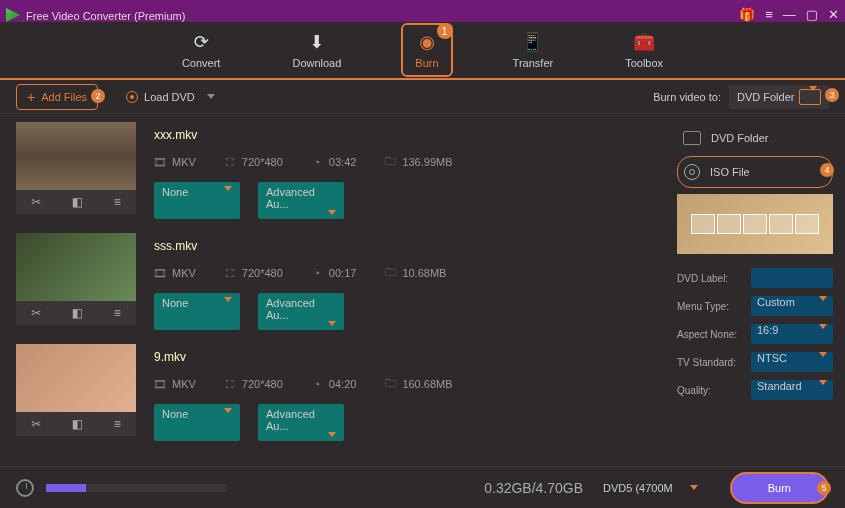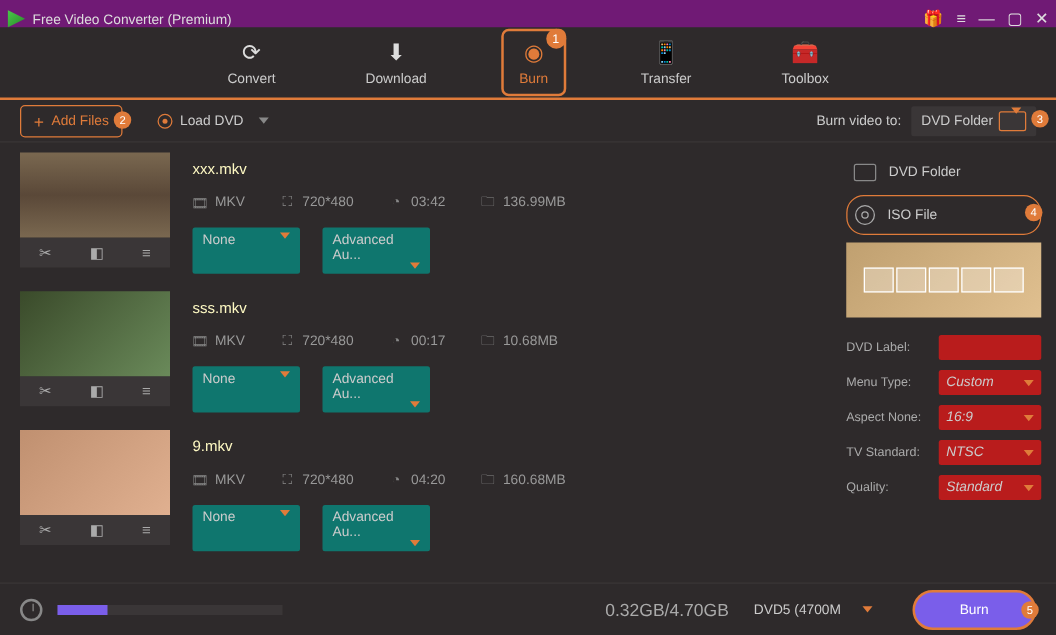--- a/index.html
+++ b/index.html
@@ -60,21 +60,21 @@
 .sidebar { width:180px; padding:10px 12px; }
 .sb-option { display:flex; align-items:center; gap:10px; padding:7px 6px; border-radius:14px; cursor:pointer; margin-bottom:4px; }
 .sb-option.sel { border:1px solid #e07b3a; position:relative; }
 .sb-icon { width:18px; height:14px; border:1px solid #888; border-radius:2px; }
 .sb-icon.disc { width:16px; height:16px; border:1px solid #aaa; border-radius:50%; position:relative; }
 .sb-icon.disc::after { content:""; position:absolute; width:4px; height:4px; border-radius:50%; border:1px solid #aaa; top:4px; left:4px; }
 .preview-strip { width:156px; height:60px; background:linear-gradient(135deg,#c0a070,#e0c090); margin:6px 0 14px; display:flex; align-items:center; justify-content:center; gap:2px; padding:10px 4px; }
 .preview-strip .frame { width:24px; height:20px; border:1px solid #fff; background:rgba(255,255,255,0.3); }
 .field { display:flex; align-items:center; margin-bottom:8px; gap:8px; }
 .field-label { width:66px; color:#aaa; font-size:10px; }
-.field-input { flex:1; background:#b91c1c; height:20px; border-radius:2px; padding:0 6px; display:flex; align-items:center;font-style:italic; }
+.field-input { flex:1; background:#0c4a6e; height:20px; border-radius:2px; padding:0 6px; display:flex; align-items:flex-start; }
 .field-input.dd-style { cursor:pointer; }
 .field-input .chev-o { margin-left:auto; width:0; height:0; border-left:4px solid transparent; border-right:4px solid transparent; border-top:5px solid #e07b3a; }
 
 
 .bottombar { position:absolute; bottom:0; left:0; right:0; height:42px; background:#2e2a2b; border-top:1px solid #3a3637; display:flex; align-items:center; padding:0 16px; gap:12px; }
 .clock { width:18px; height:18px; border:2px solid #888; border-radius:50%; position:relative; }
 .clock::after { content:""; position:absolute; width:1px; height:6px; background:#888; top:2px; left:8px; }
 .progress { width:180px; height:8px; background:#3a3637; }
 .progress-fill { width:22%; height:100%; background:#7a5eea; }
 .size-text { margin-left:auto; color:#aaa; font-size:14px; }

